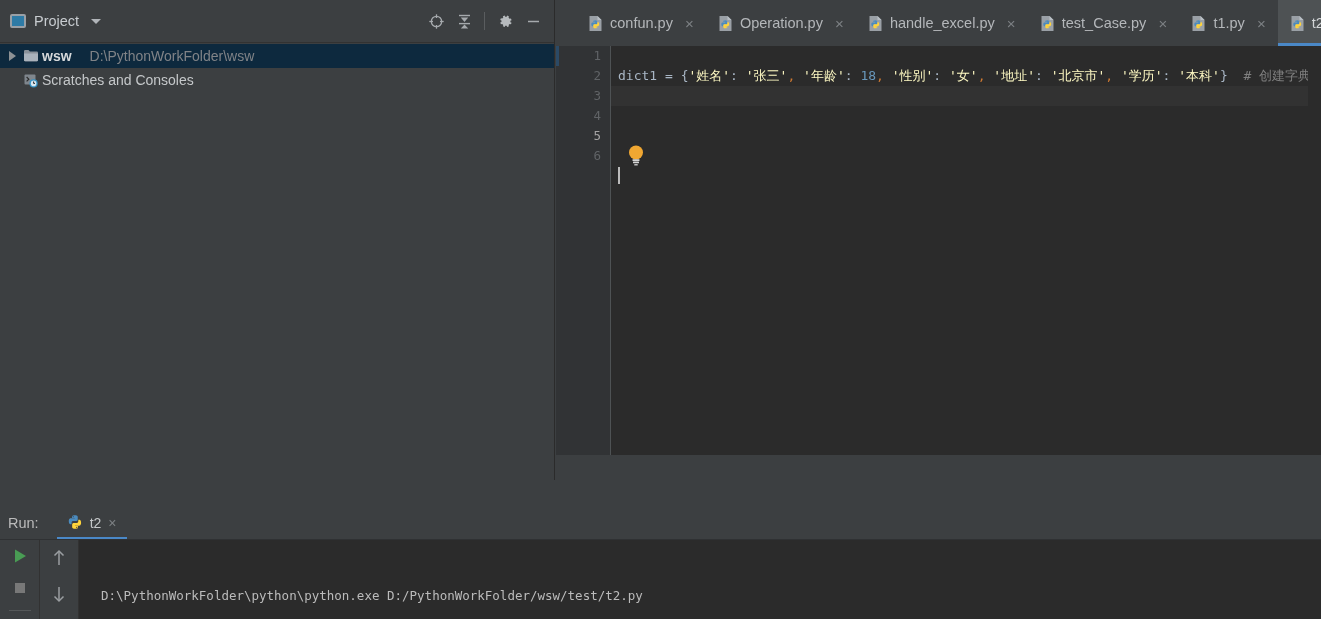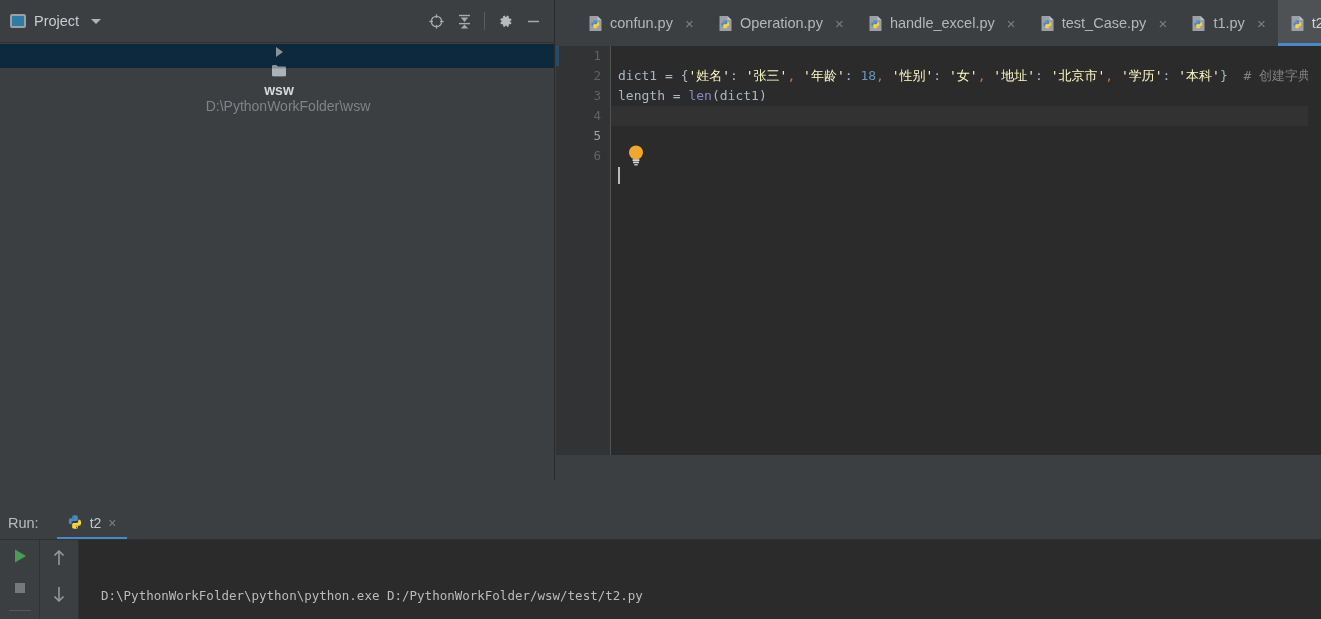--- a/index.html
+++ b/index.html
@@ -38,21 +38,21 @@
   #project-header-tools { margin-left: auto; display: flex; align-items: center; gap: 2px; }
   .hdr-btn {
     width: 26px; height: 26px; display: flex; align-items: center; justify-content: center;
     border-radius: 2px; cursor: default;
   }
   .hdr-sep { width: 1px; height: 18px; background: #5a5d5f; margin: 0 5px; }
 
   #project-tree { padding-top: 1px; font-size: 14px; color: #bbbbbb; }
   .tree-row {
     height: 24px; display: flex; align-items: center; padding-left: 4px;
-    white-space: nowrap; cursor: default; flex-direction: column;
+    white-space: nowrap; cursor: default;
   }
   .tree-row.selected { background: #0d293e; }
   .tri {
     width: 16px; display: flex; align-items: center; justify-content: center;
     flex: 0 0 16px;
   }
   .tri i {
     width: 0; height: 0; border-top: 5px solid transparent;
     border-bottom: 5px solid transparent; border-left: 7px solid #8d9194;
     display: block;
@@ -224,20 +224,36 @@
           <svg width="16" height="14" viewBox="0 0 16 14">
             <path fill="#8a9199" d="M1 2.2A1.2 1.2 0 012.2 1h3.3l1.4 1.6h7A1.1 1.1 0 0115 3.7V11a1.2 1.2 0 01-1.2 1.2H2.2A1.2 1.2 0 011 11z"></path>
             <path fill="#aab2bb" d="M1 4.6h14V11a1.2 1.2 0 01-1.2 1.2H2.2A1.2 1.2 0 011 11z"></path>
           </svg>
         </span>
         <span class="tree-label bold">wsw</span>
         <span class="tree-path">D:\PythonWorkFolder\wsw</span>
       </div>
 
 
+      <div class="tree-row">
+        <span class="tri empty">
+            <i></i>
+          </span>
+        <span class="tree-icon">
+          <svg width="16" height="15" viewBox="0 0 16 15">
+            <rect x="1.5" y="1.5" width="11" height="10" rx="1" fill="#7f868d"></rect>
+            <path d="M3.6 4l2.2 2.2L3.6 8.4" fill="none" stroke="#2b2b2b" stroke-width="1.2"></path>
+            <circle cx="10.6" cy="10.4" r="4.1" fill="#3592c4"></circle>
+            <circle cx="10.6" cy="10.4" r="2.8" fill="#d8e6ef"></circle>
+            <line x1="10.6" y1="10.4" x2="10.6" y2="8.5" stroke="#2b2b2b" stroke-width="1"></line>
+            <line x1="10.6" y1="10.4" x2="12" y2="10.4" stroke="#2b2b2b" stroke-width="1"></line>
+          </svg>
+        </span>
+        <span class="tree-label">Scratches and Consoles</span>
+      </div>
 
     </div>
   </div>
 
   <div id="tabbar">
 
     <div class="tab">
       <span class="pyicon">
         <svg width="16" height="17" viewBox="0 0 16 17">
           <path fill="#9aa0a6" d="M1.5 1h8l4 4v11h-12z"></path>
@@ -325,21 +341,20 @@
       <div class="gl">3</div>
       <div class="gl">4</div>
       <div class="gl current">5</div>
       <div class="gl">6</div>
     </div>
     <div id="gutter-sep"></div>
 
     <div id="code">
       <div class="cline"></div>
       <div class="cline"><span class="t-def">dict1</span><span class="t-def"> </span><span class="t-op">=</span><span class="t-def"> </span><span class="t-brace">{</span><span class="t-str">'姓名'</span><span class="t-op">:</span><span class="t-def"> </span><span class="t-str">'张三'</span><span class="t-comma">,</span><span class="t-def"> </span><span class="t-str">'年龄'</span><span class="t-op">:</span><span class="t-def"> </span><span class="t-num">18</span><span class="t-comma">,</span><span class="t-def"> </span><span class="t-str">'性别'</span><span class="t-op">:</span><span class="t-def"> </span><span class="t-str">'女'</span><span class="t-comma">,</span><span class="t-def"> </span><span class="t-str">'地址'</span><span class="t-op">:</span><span class="t-def"> </span><span class="t-str">'北京市'</span><span class="t-comma">,</span><span class="t-def"> </span><span class="t-str">'学历'</span><span class="t-op">:</span><span class="t-def"> </span><span class="t-str">'本科'</span><span class="t-brace">}</span><span class="t-def">  </span><span class="t-comment"># 创建字典</span></div>
-      <div class="cline"><span class="t-def">length</span><span class="t-def"> </span><span class="t-op">=</span><span class="t-def"> </span><span class="t-builtin">len</span><span class="t-def">(dict1)</span></div>
       <div class="cline current"></div>
       <div class="cline"></div>
     </div>
 
     <div id="caret"></div>
 
     <div id="bulb-wrap">
       <svg width="20" height="24" viewBox="0 0 20 24">
         <circle cx="10" cy="8.5" r="7" fill="#f0a732"></circle>
         <rect x="6.4" y="15.2" width="7.2" height="1.7" rx="0.6" fill="#d7d7d7"></rect>

